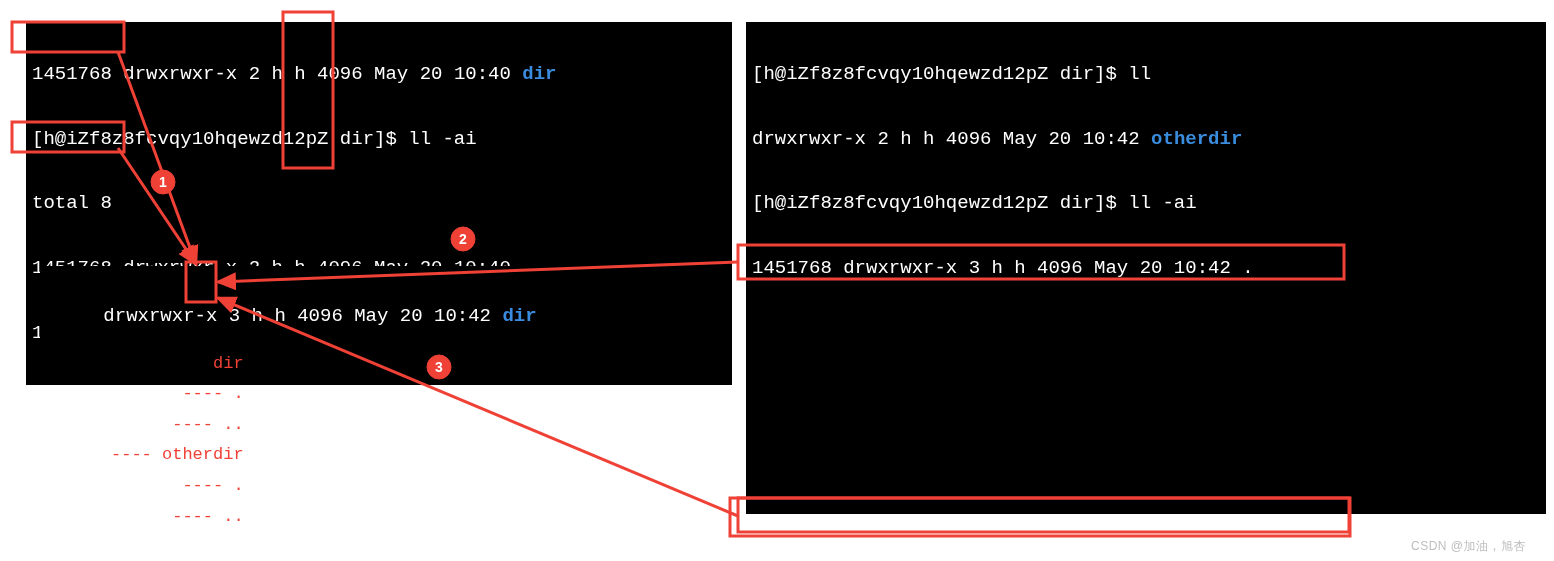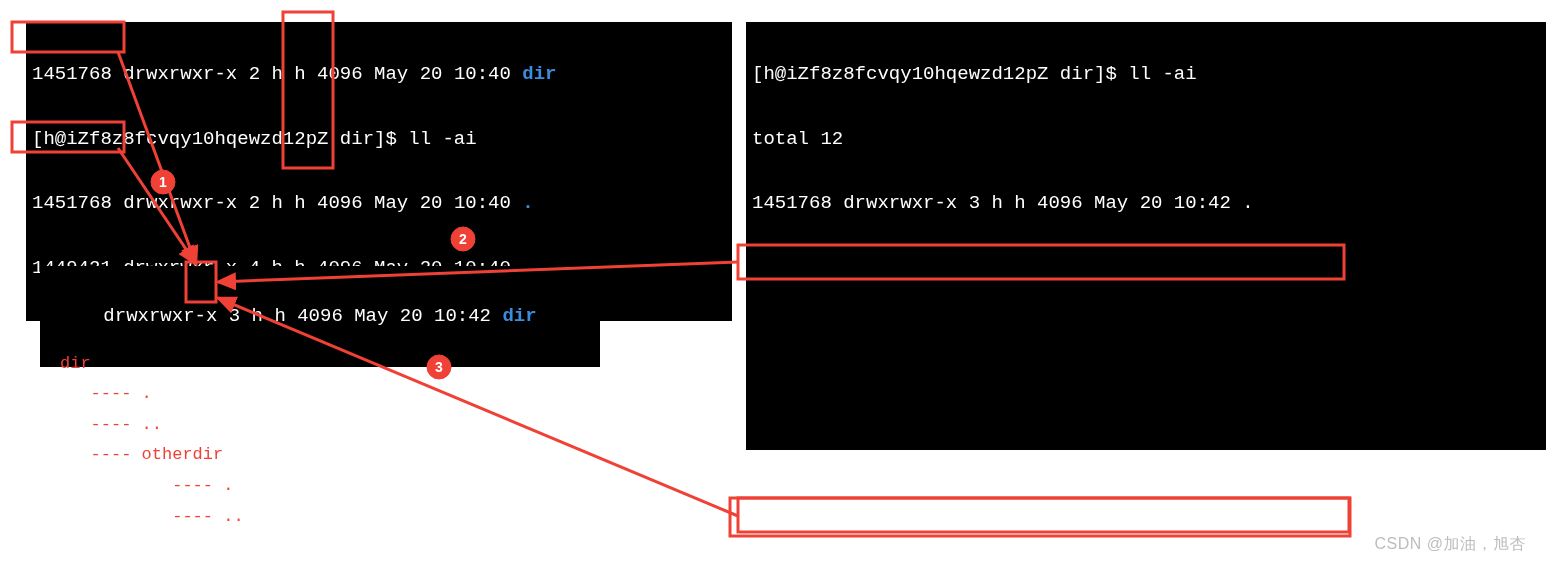--- a/index.html
+++ b/index.html
@@ -22,27 +22,28 @@
     position: absolute;
   }
   .term .blue { color: #3a8cde; font-weight: bold; }
   .term .line { display: block; }
   .tree {
     position: absolute;
     color: #ef4136;
     font-size: 17px;
     line-height: 1.8;
     white-space: pre;
+    text-align: right;
   }
   .watermark {
     position: absolute;
     right: 28px;
     bottom: 6px;
     color: #bdbdbd;
-    font-size: 16px;
+    font-size: 12px;
     font-family: sans-serif;
     letter-spacing: 0.5px;
   }
   svg.overlay {
     position: absolute;
     left: 0; top: 0;
     width: 1554px;
     height: 561px;
     pointer-events: none;
   }
@@ -56,40 +57,42 @@
     font-family: sans-serif;
     font-weight: bold;
   }
 </style>
 </head>
 <body>
 
 <div class="term" style="left:26px; top:22px; width:706px; padding:4px 6px;">
 <span class="line"><span>1451768</span><span> drwxrwxr-x 2 h h 4096 May 20 10:40 </span><span class="blue">dir</span></span>
 <span class="line">[h@iZf8z8fcvqy10hqewzd12pZ dir]$ ll -ai</span>
+<span class="line">total 8</span>
 <span class="line"><span>1451768</span><span> drwxrwxr-x 2 h h 4096 May 20 10:40 </span><span class="blue">.</span></span>
 <span class="line"><span>1449421 drwxrwxr-x 4 h h 4096 May 20 10:40 </span><span class="blue">..</span></span>
 </div>
 
 <div class="term" style="left:40px; top:266px; width:560px; padding:2px 0;text-align:center;">
 <span class="line"><span>drwxrwxr-x </span><span>3</span><span> h h 4096 May 20 10:42 </span><span class="blue">dir</span></span>
 </div>
 
 <div class="tree" style="left:60px; top:318px;">
 <span>dir</span>
 <span>   ---- .</span>
 <span>   ---- ..</span>
 <span>   ---- otherdir</span>
 <span>           ---- .</span>
 <span>           ---- ..</span>
 </div>
 
 <div class="term" style="left:746px; top:22px; width:800px; padding:4px 6px;">
+<span class="line">[h@iZf8z8fcvqy10hqewzd12pZ dir]$ ll</span>
+<span class="line"><span>drwxrwxr-x 2 h h 4096 May 20 10:42 </span><span class="blue">otherdir</span></span>
 <span class="line">[h@iZf8z8fcvqy10hqewzd12pZ dir]$ ll -ai</span>
-<span class="line">total 12</span>
 <span class="line">1451768 drwxrwxr-x 3 h h 4096 May 20 10:42 .</span>
 
 
 
 
 
 
 </div>
 
 <div class="watermark">CSDN @加油，旭杏</div>

